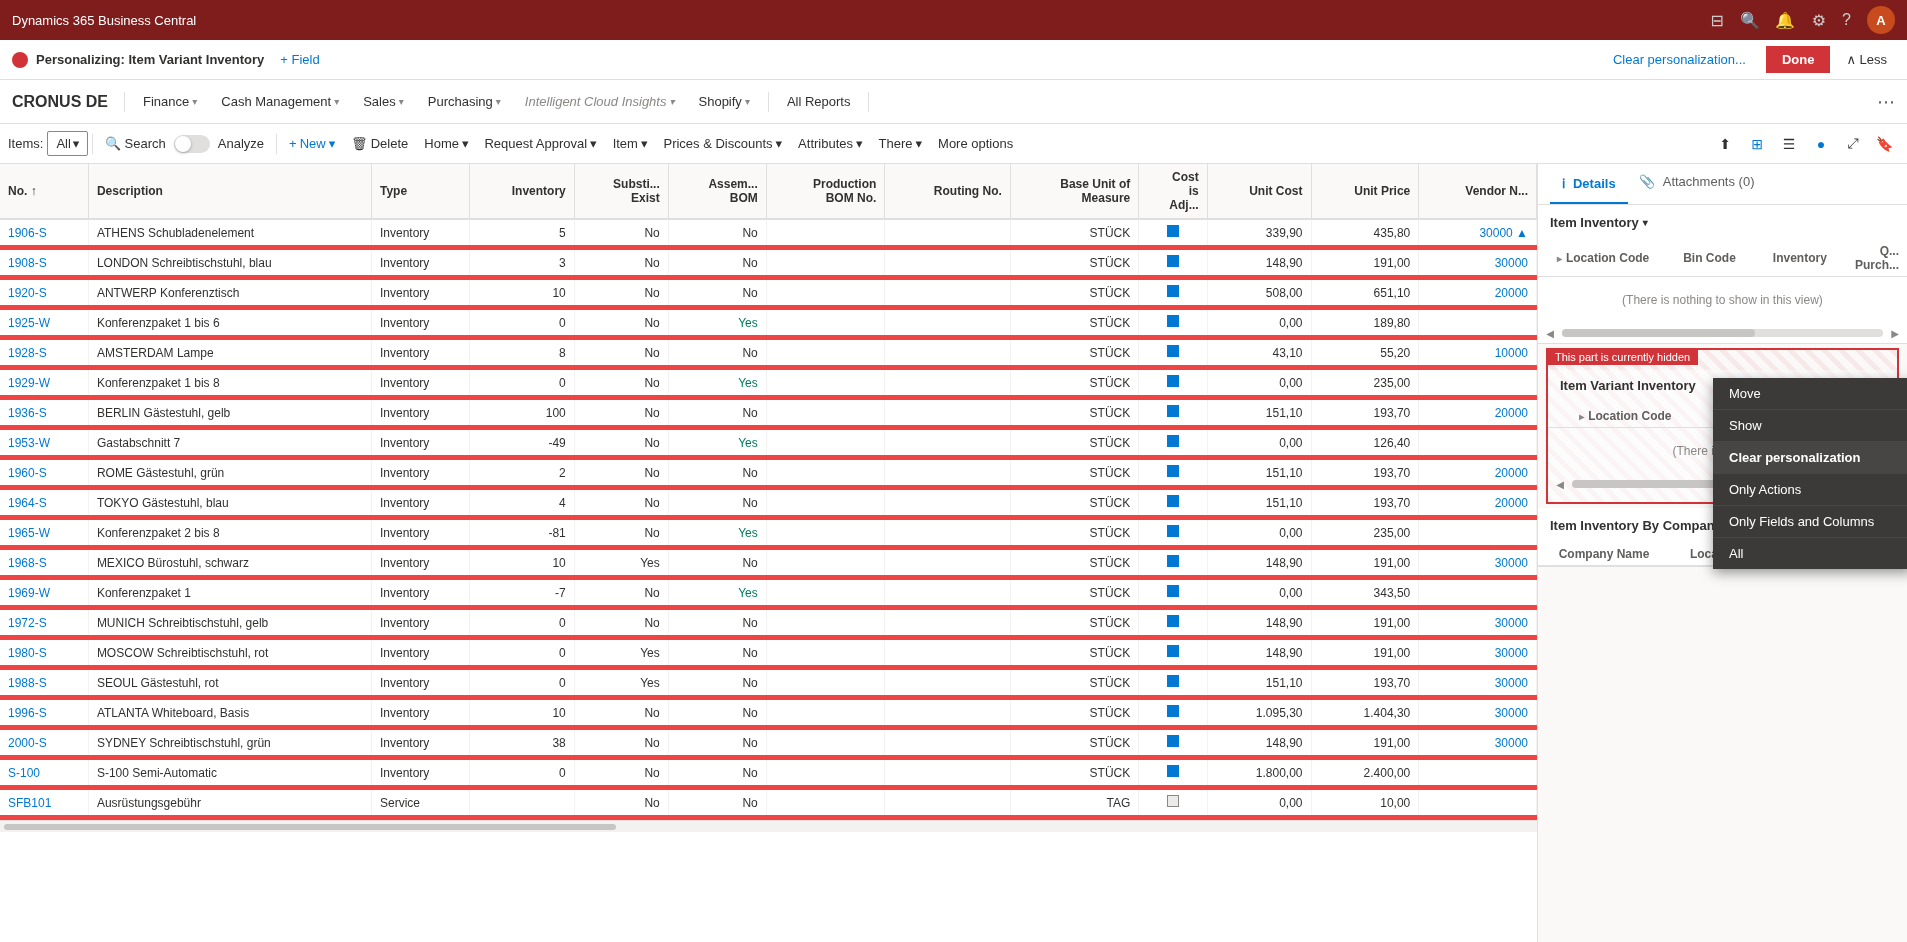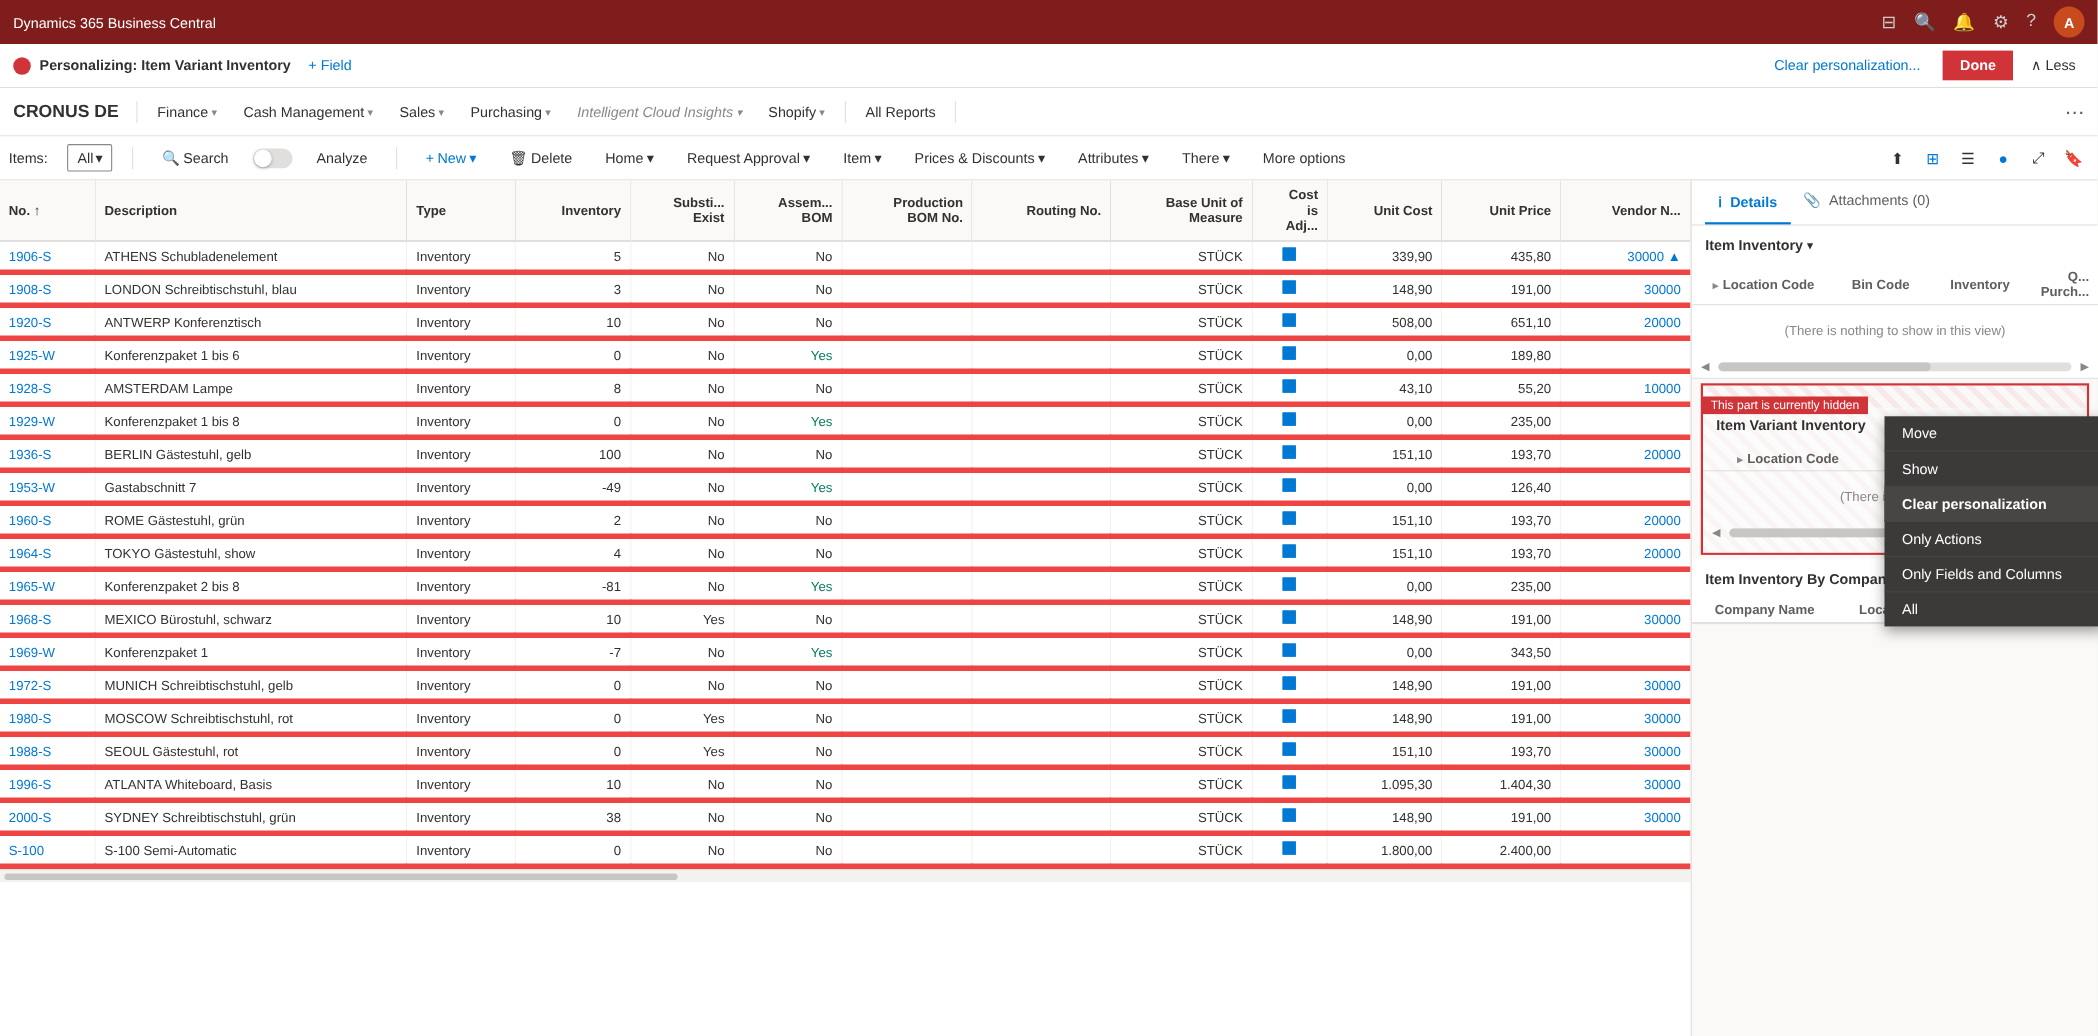--- a/index.html
+++ b/index.html
@@ -80,21 +80,21 @@
     .nav-dots { font-size: 18px; cursor: pointer; color: #605e5c; }
 
     
     .toolbar {
       background: #fff;
       height: 40px;
       display: flex;
       align-items: center;
       padding: 0 8px;
       border-bottom: 1px solid #e1dfdd;
-      gap: 14px;
+      gap: 0;
     }
     .toolbar-label { font-size: 13px; color: #323130; margin-right: 4px; }
     .all-btn {
       display: flex; align-items: center; gap: 2px;
       padding: 4px 8px; border: 1px solid #8a8886; border-radius: 2px;
       background: #fff; cursor: pointer; font-size: 13px; color: #323130;
     }
     .toolbar-sep { width: 1px; height: 20px; background: #e1dfdd; margin: 0 4px; }
     .tb-btn {
       display: flex; align-items: center; gap: 3px;
@@ -254,21 +254,20 @@
       margin: 4px;
     }
     .hidden-section-label {
       background: #d13438;
       color: #fff;
       font-size: 11px;
       padding: 2px 8px;
       position: absolute;
       top: -1px;
       left: -1px;
-      margin-top: 11px;
     }
     .hidden-section-title {
       font-size: 13px;
       font-weight: 600;
       color: #323130;
       padding: 8px 12px;
       margin-top: 20px;
       background: rgba(255,255,255,0.5);
     }
     .hidden-section-inner {
@@ -577,21 +576,21 @@
             <td></td>
             <td></td>
             <td>STÜCK</td>
             <td class="checkbox-cell"><span class="checkbox checked"></span></td>
             <td>151,10</td>
             <td>193,70</td>
             <td class="blue">20000</td>
           </tr>
           <tr>
             <td class="left link">1964-S</td>
-            <td class="left">TOKYO Gästestuhl, show</td>
+            <td class="left">TOKYO Gästestuhl, blau</td>
             <td class="left">Inventory</td>
             <td>4</td>
             <td>No</td>
             <td>No</td>
             <td></td>
             <td></td>
             <td>STÜCK</td>
             <td class="checkbox-cell"><span class="checkbox checked"></span></td>
             <td>151,10</td>
             <td>193,70</td>
@@ -723,20 +722,35 @@
             <td class="left">Inventory</td>
             <td>0</td>
             <td>No</td>
             <td>No</td>
             <td></td>
             <td></td>
             <td>STÜCK</td>
             <td class="checkbox-cell"><span class="checkbox checked"></span></td>
             <td>1.800,00</td>
             <td>2.400,00</td>
+            <td class="blue"></td>
+          </tr>
+          <tr>
+            <td class="left link">SFB101</td>
+            <td class="left">Ausrüstungsgebühr</td>
+            <td class="left">Service</td>
+            <td></td>
+            <td>No</td>
+            <td>No</td>
+            <td></td>
+            <td></td>
+            <td>TAG</td>
+            <td class="checkbox-cell"><span class="checkbox"></span></td>
+            <td>0,00</td>
+            <td>10,00</td>
             <td class="blue"></td>
           </tr>
         </tbody>
     </table>
     <div class="scrollbar-h">
       <div class="scrollbar-thumb"></div>
     </div>
   </div>
 
   <div class="right-panel">

